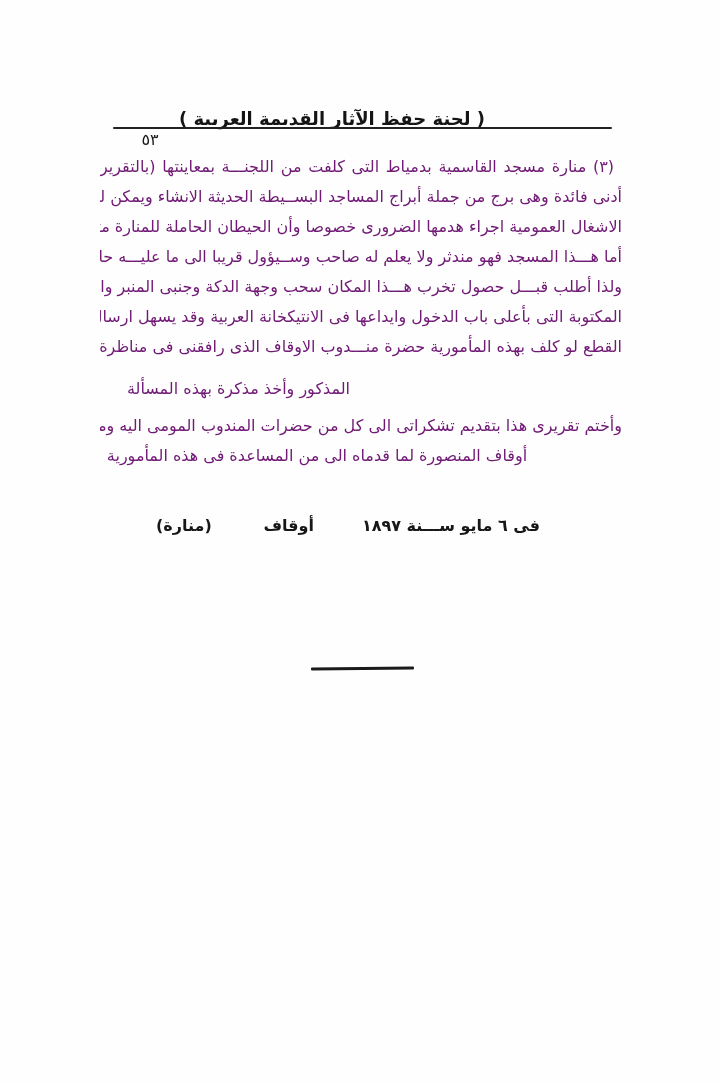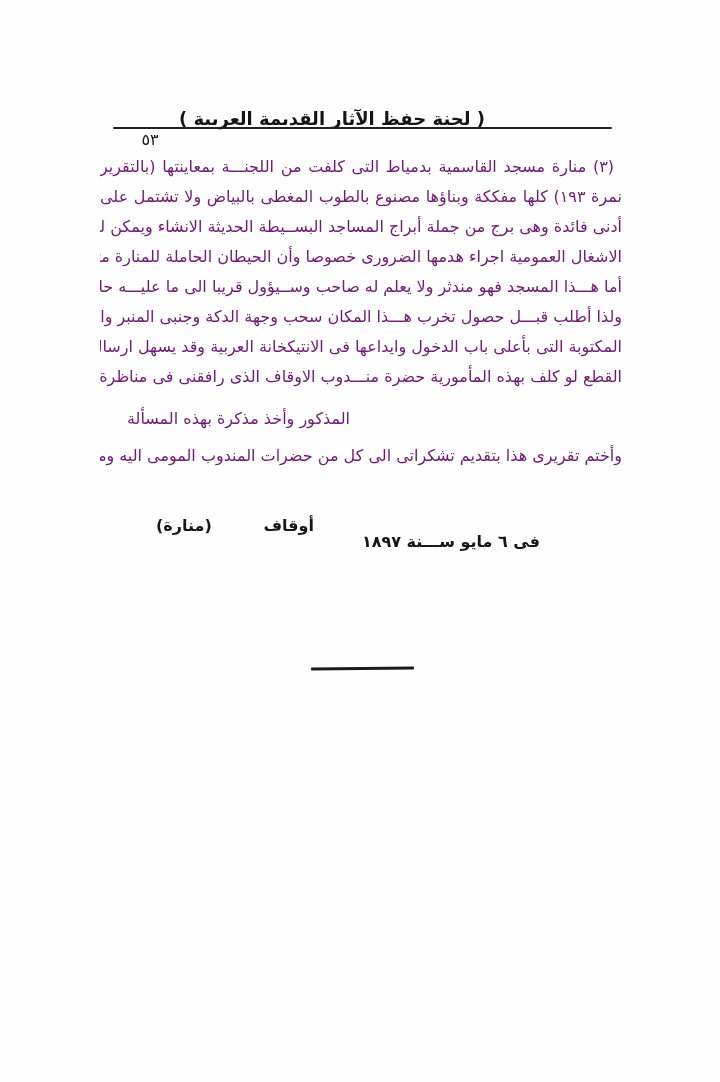--- a/index.html
+++ b/index.html
@@ -93,21 +93,20 @@
     position: absolute;
     top: 516px;
     left: 385px;
     width: 155px;
     direction: rtl;
     text-align: right;
     font-size: 16px;
     font-weight: bold;
     white-space: nowrap;
     color: #171717;
-    margin-top: 16px;
   }
   .sig-group {
     position: absolute;
     top: 516px;
     left: 156px;
     width: 158px;
     direction: rtl;
     display: flex;
     justify-content: space-between;
     font-size: 16px;
@@ -133,32 +132,32 @@
 <div class="page">
 
   <div class="page-number">٥٣</div>
 
   <div class="header-title">( لجنة حفظ الآثار القديمة العربية )</div>
 
   <div class="header-rule"></div>
 
   <div class="body-block">
     <div class="t-line first-indent">(٣) منارة مسجد القاسمية بدمياط التى كلفت من اللجنـــة بمعاينتها (بالتقرير</div>
-    <div class="t-line">نمرة ١٩٣) كلها مفككة وبناؤها مصنوع بالطوب المغطى بالبياض ولا تشتمل على</div>
     <div class="t-line">أدنى فائدة وهى برج من جملة أبراج المساجد البســيطة الحديثة الانشاء ويمكن لنظارة</div>
     <div class="t-line">الاشغال العمومية اجراء هدمها الضرورى خصوصا وأن الحيطان الحاملة للمنارة متخلخلة جدا</div>
     <div class="t-line">أما هـــذا المسجد فهو مندثر ولا يعلم له صاحب وســيؤول قريبا الى ما عليـــه حالة المنـــارة</div>
     <div class="t-line">ولذا أطلب قبـــل حصول تخرب هـــذا المكان سحب وجهة الدكة وجنبى المنبر واللوحة</div>
     <div class="t-line">المكتوبة التى بأعلى باب الدخول وايداعها فى الانتيكخانة العربية وقد يسهل ارسال هذه</div>
     <div class="t-line">القطع لو كلف بهذه المأمورية حضرة منـــدوب الاوقاف الذى رافقنى فى مناظرة المسجد</div>
     <div class="t-line tail-left">المذكور وأخذ مذكرة بهذه المسألة</div>
 
     <div class="para-gap"></div>
 
     <div class="t-line">وأختم تقريرى هذا بتقديم تشكراتى الى كل من حضرات المندوب المومى اليه ومأمور</div>
+    <div class="t-line tail-center">أوقاف المنصورة لما قدماه الى من المساعدة فى هذه المأمورية</div>
   </div>
 
   <div class="sig-date">فى ٦ مايو ســـنة ١٨٩٧</div>
 
   <div class="sig-group">
     <span>أوقاف</span>
     <span>(منارة)</span>
   </div>
 
   <div class="end-divider"></div>

